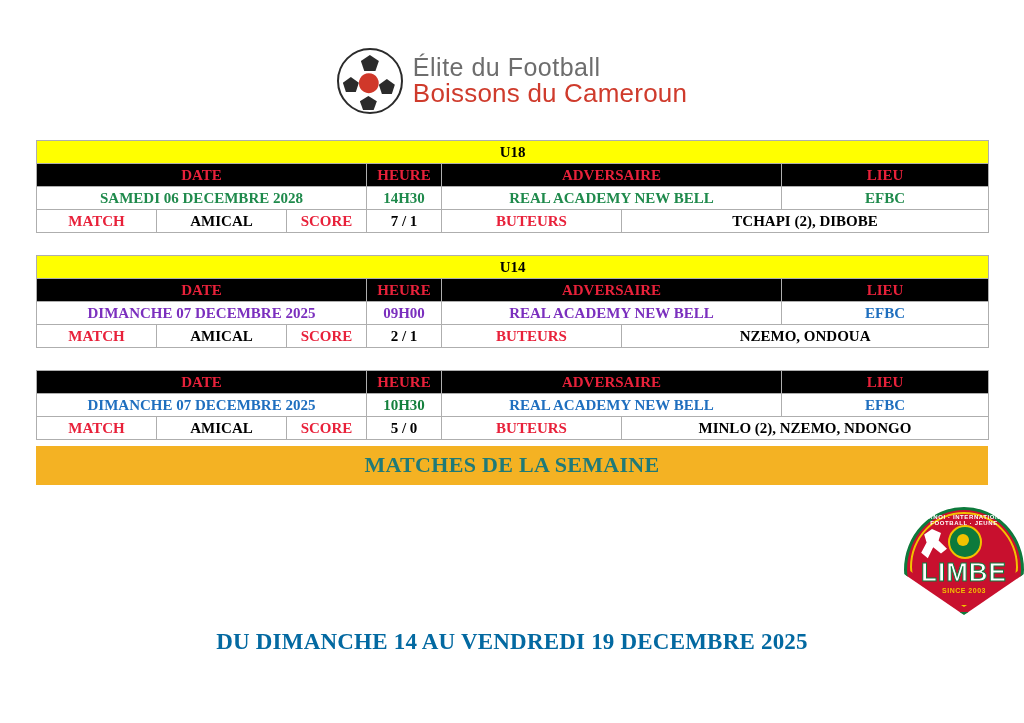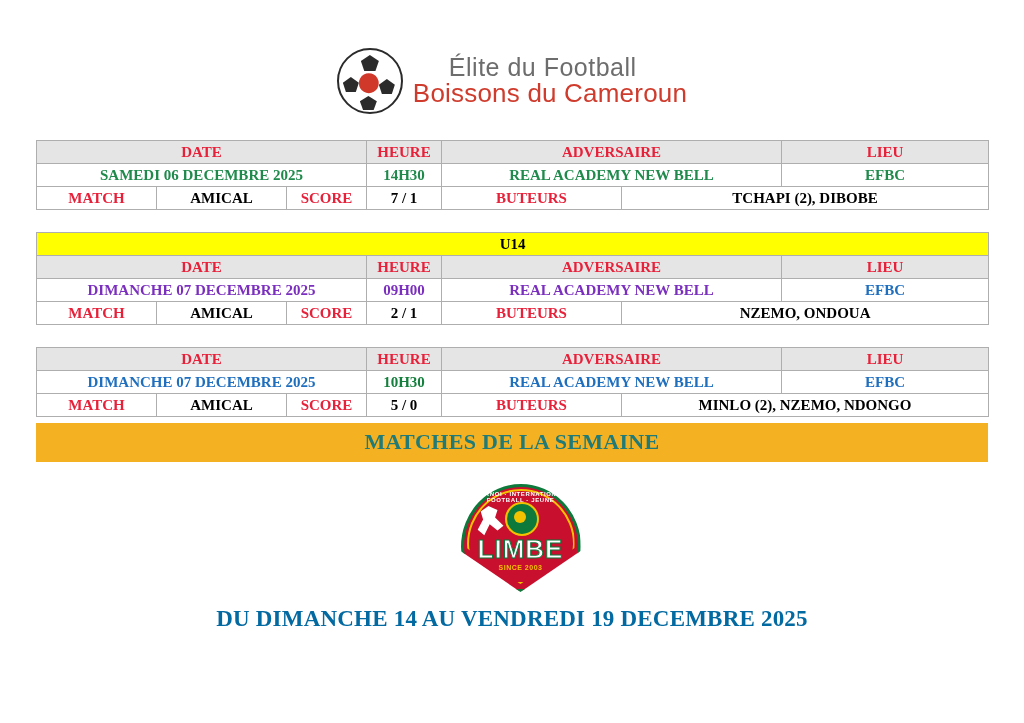--- a/index.html
+++ b/index.html
@@ -51,21 +51,20 @@
     line-height: 30px;
     text-align: center;
     font-family: "DejaVu Sans", sans-serif;
   }
   .logo-text { line-height: 1.05; }
   .logo-line1 {
     font-family: "Liberation Sans", sans-serif;
     font-size: 25px;
     color: #6d6d6d;
     letter-spacing: .5px;
-    margin-left: 36px;
   }
   .logo-line2 {
     font-family: "Liberation Sans", sans-serif;
     font-size: 26px;
     color: #cf3b2c;
     letter-spacing: .2px;
   }
 
   
   .sheet {
@@ -91,21 +90,21 @@
   }
   td.title-cell {
     background: #ffff00;
     font-size: 21px;
     height: 28px;
     color: #000;
     border: 1px solid #aeaeae;
   }
   td.hdr {
     color: #e8213a;
-    background: #e5e5e5;
+    background: #000000;
     margin-top: 48px;
   }
   .row-val td { font-size: 15px; }
   .lbl-red { color: #e8213a; }
   .txt-left { text-align: left; padding-left: 8px; }
 
   
   .banner {
     width: 952px;
     margin: 6px auto 0;
@@ -114,21 +113,21 @@
     font-size: 22px;
     font-weight: bold;
     color: #1f7a78;
     padding: 6px 0 7px;
     letter-spacing: .3px;
   }
 
   
   .badge-wrap {
     display: flex;
-    justify-content: center;
+    justify-content: flex-end;
     margin-top: 22px;
     padding-left: 17px;
   }
   .badge {
     width: 120px;
     height: 108px;
     position: relative;
   }
   .badge .shield {
     position: absolute;
@@ -234,28 +233,31 @@
         <col style="width:120px">
           <col style="width:130px">
           <col style="width:80px">
         <col style="width:75px">
           <col style="width:70px">
           <col style="width:110px">
         <col style="width:160px">
           <col style="width:207px">
       </colgroup>
       <tbody>
+          <tr>
+        <td class="title-cell" colspan="8">U18</td>
+      </tr>
       <tr>
         <td class="hdr" colspan="3">DATE</td>
         <td class="hdr" colspan="1">HEURE</td>
         <td class="hdr" colspan="3">ADVERSAIRE</td>
         <td class="hdr" colspan="1">LIEU</td>
       </tr>
       <tr class="row-val">
-        <td colspan="3" style="color:#1f8a4c">SAMEDI 06 DECEMBRE 2025</td>
+        <td colspan="3" style="color:#1f8a4c">SAMEDI 06 DECEMBRE 2028</td>
         <td colspan="1" style="color:#1f8a4c">14H30</td>
         <td colspan="3" style="color:#1f8a4c">REAL ACADEMY NEW BELL</td>
         <td colspan="1" style="color:#1f8a4c">EFBC</td>
       </tr>
       <tr class="row-val">
         <td class="lbl-red">MATCH</td>
         <td>AMICAL</td>
         <td class="lbl-red">SCORE</td>
         <td>7 / 1</td>
         <td class="lbl-red" colspan="2">BUTEURS</td>

